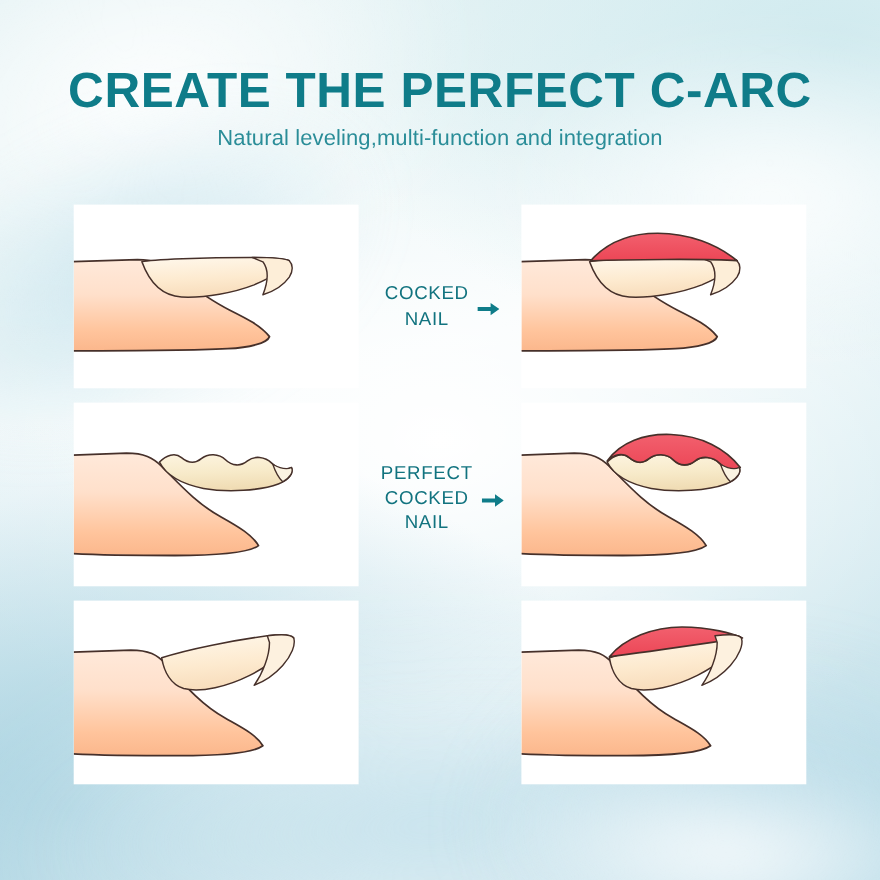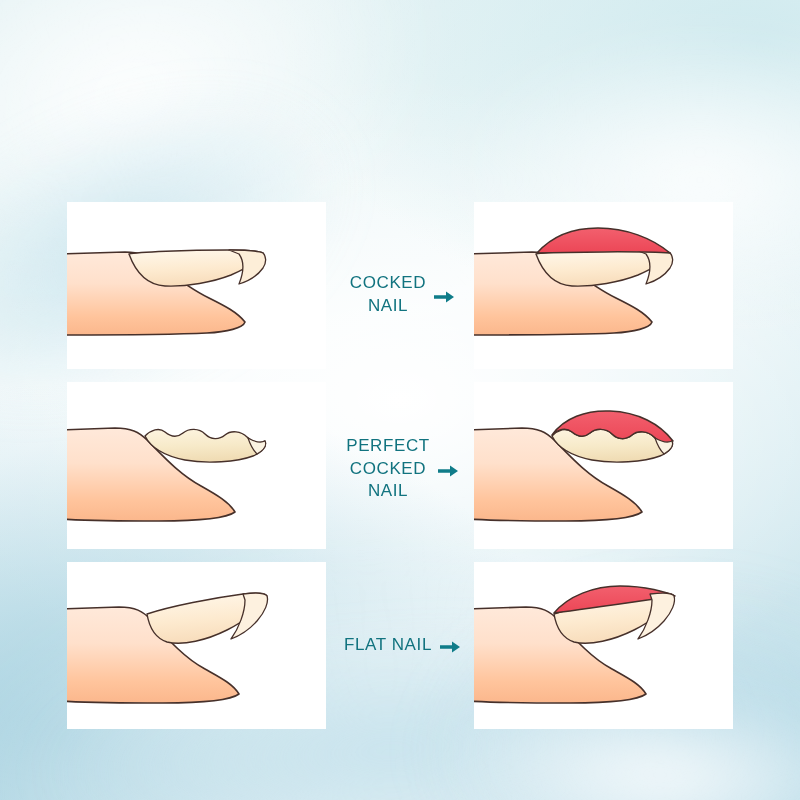--- a/index.html
+++ b/index.html
@@ -92,21 +92,21 @@
   .subtitle {
     margin: 10px 0 0 0;
     font-size: 20px;
     color: #2a8d98;
     font-weight: 400;
     letter-spacing: 0.1px;
   }
 
   .grid {
     position: absolute;
-    left: 0; top: 16px;
+    left: 0; top: 0;
     width: 800px; height: 636px;
     z-index: 3;
   }
 
   .panel {
     position: absolute;
     background: #ffffff;
     overflow: hidden;
   }
   .panel.left  { left: 67px;  width: 259px; }
@@ -148,20 +148,22 @@
 
   <div class="wisp wisp-a"></div>
   <div class="wisp wisp-b"></div>
   <div class="wisp wisp-c"></div>
   <div class="wisp wisp-d"></div>
   <div class="wisp wisp-e"></div>
   <div class="wisp wisp-f"></div>
   <div class="wisp wisp-g"></div>
 
   <div class="header">
+    <h1 class="title">CREATE THE PERFECT C-ARC</h1>
+    <p class="subtitle">Natural leveling,multi-function and integration</p>
   </div>
 
   <div class="grid">
 
     <div class="panel left row1">
       <svg viewBox="0 0 259 167" preserveAspectRatio="none">
         <defs>
           <linearGradient id="skin1" x1="0" y1="0" x2="0" y2="1">
             <stop offset="0%" stop-color="#ffe9da"></stop>
             <stop offset="38%" stop-color="#ffe0cb"></stop>
@@ -318,23 +320,15 @@
             <stop offset="100%" stop-color="#ec4656"></stop>
           </linearGradient>
         </defs>
         <path d="M-6,47 L52,45 C68,45 76,49 84,58 C100,76 116,95 138,107 C154,116 166,122 172,132 C164,138 134,141 96,141 C56,141 10,140 -6,139 Z" fill="url(#skin6)" stroke="#46302a" stroke-width="1.6" stroke-linejoin="round"></path>
         <path d="M80,52 C104,44 146,36 176,32 C192,30 198,31 200,34 C196,44 180,58 160,68 C140,78 116,84 100,80 C88,76 82,64 80,52 Z" fill="url(#nail6)" stroke="#46302a" stroke-width="1.4" stroke-linejoin="round"></path>
         <path d="M80,51 C94,34 120,24 146,24 C172,24 192,30 201,34 C186,36 120,46 80,51 Z" fill="url(#red3)" stroke="#46302a" stroke-width="1.5" stroke-linejoin="round"></path>
         <path d="M176,32 C192,30 198,31 200,34 C202,40 198,50 190,59 C182,68 172,74 164,77 C172,66 178,50 178,38 Z" fill="#fdf1df" stroke="#46302a" stroke-width="1.3" stroke-linejoin="round"></path>
       </svg>
     </div>
 
-    <div class="label label-3">
-      <span class="txt">FLAT NAIL</span>
-      <span class="arrow">
-        <svg viewBox="0 0 20 14" width="20" height="14">
-            <path d="M0,5.2 L12,5.2 L12,1.4 L20,7 L12,12.6 L12,8.8 L0,8.8 Z" fill="#0f7c89"></path>
-          </svg>
-      </span>
-    </div>
 
   </div>
 </div>
 
 </body></html>

